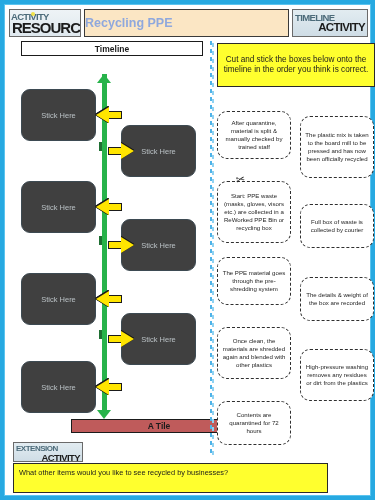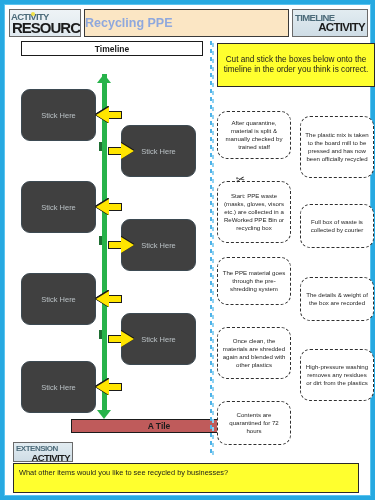--- a/index.html
+++ b/index.html
@@ -191,34 +191,34 @@
   .card.colL{left:0;}
   .card.colR{left:83px;}
   .scissors{
     position:absolute;left:18px;top:-8px;
     font-size:11px;color:#1b1b1b;line-height:1;
     transform:rotate(-12deg);
   }
 
   
   .ext-badge{
-    position:absolute;left:8px;top:437px;width:60px;height:20px;
+    position:absolute;left:8px;top:437px;width:70px;height:20px;
     background:linear-gradient(180deg,#e2ecf1 0%,#cfdde6 100%);
     border:1px solid #6a6a6a;box-sizing:border-box;overflow:hidden;
   }
   .ext-l1{
     position:absolute;left:2px;top:1px;font-size:8px;letter-spacing:-0.5px;
     color:#4c6b7a;font-weight:700;white-space:nowrap;
   }
   .ext-l2{
     position:absolute;right:2px;top:9px;font-size:9.5px;letter-spacing:-0.6px;
     color:#1b1b1b;font-weight:700;white-space:nowrap;
   }
   .ext-box{
-    position:absolute;left:8px;top:458px;width:346px;height:30px;
+    position:absolute;left:8px;top:458px;width:315px;height:30px;
     background:#ffff2e;border:1.4px solid #2a2a2a;box-sizing:border-box;
     padding:3px 5px;
   }
   .ext-line{font-size:7.4px;line-height:1.6;color:#1b1b1b;}
 </style>
 </head>
 <body>
 
 <div class="page">
 

